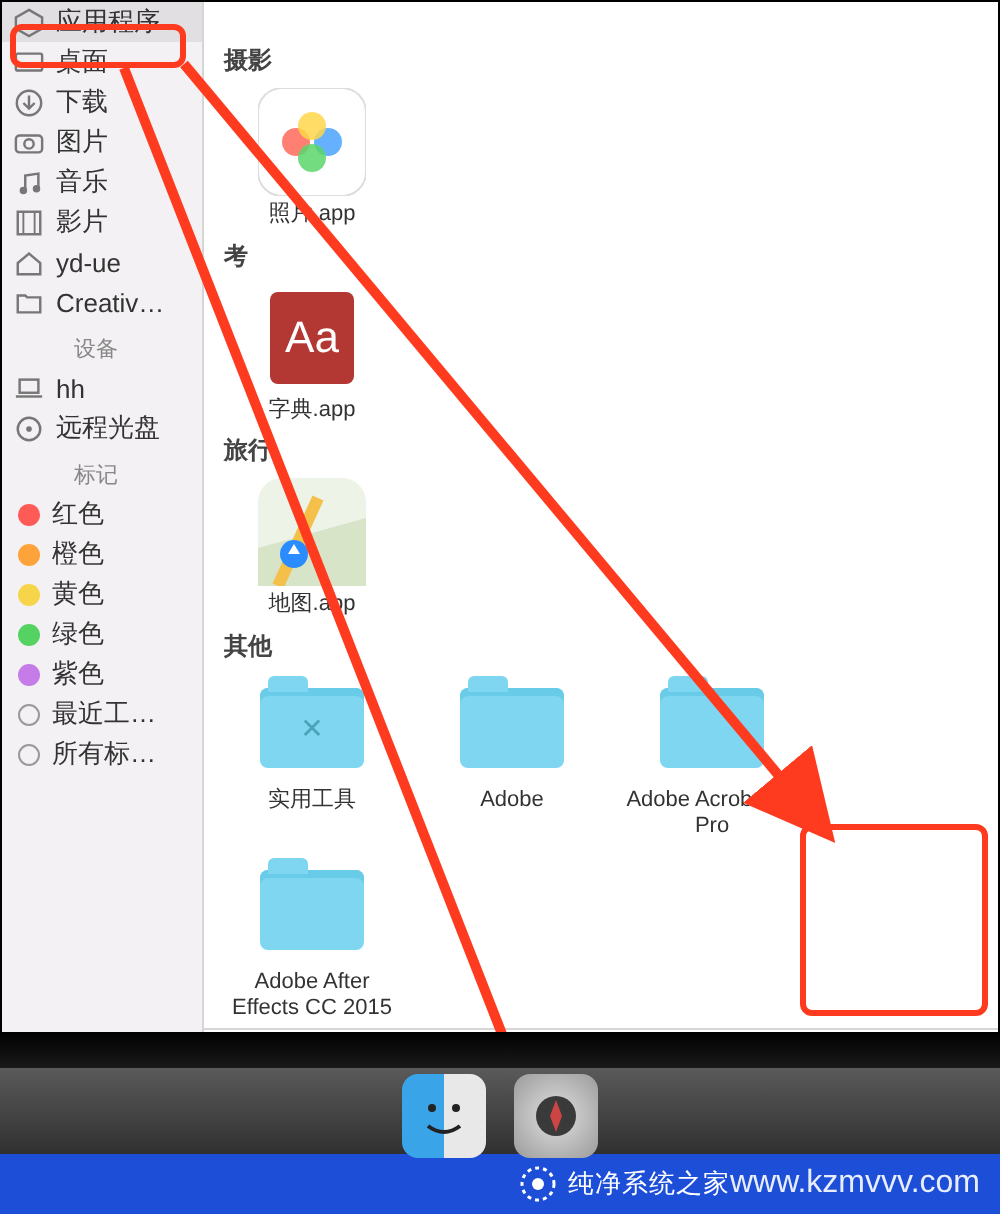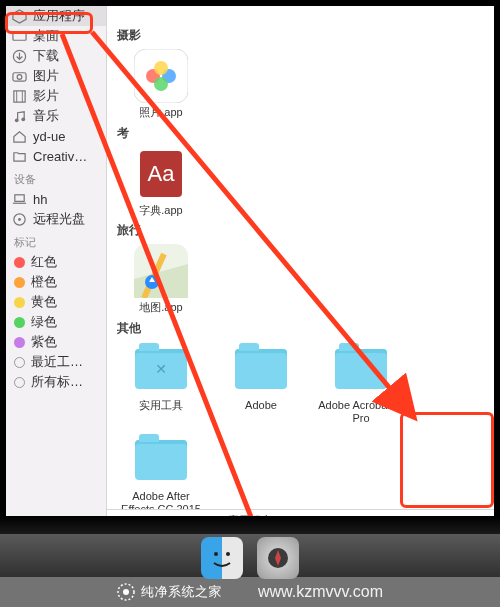--- a/index.html
+++ b/index.html
@@ -1,21 +1,21 @@
 <!DOCTYPE html>
 <html><head>
 <meta charset="utf-8">
 <style>
   * { margin: 0; padding: 0; box-sizing: border-box; font-family: -apple-system, "Helvetica Neue", Arial, sans-serif; }
   body { width: 500px; height: 607px; background: #fff; position: relative; overflow: hidden; font-size: 13px; color: #333; }
-  .finder { display: flex; height: 537px; border: 6px solid #000000; }
+  .finder { display: flex; height: 537px; border: 1px solid #000000; }
   .sidebar { width: 101px; background: #f3f1f3; border-right: 1px solid #d6d6d6; overflow: hidden; }
   .sb-item { display: flex; align-items: center; gap: 6px; padding: 2px 6px; height: 20px; white-space: nowrap; cursor: default; }
   .sb-item.selected { background: #e2dfe2; }
-  .sb-hdr { font-size: 11px; color: #888; padding: 6px 6px 2px 8px; }
+  .sb-hdr { font-size: 11px; color: #888; padding: 6px 6px 2px 8px; margin-left: 28px; }
   .sb-icon { width: 15px; height: 15px; display:flex; align-items:center; justify-content:center; color:#777; }
   .sb-icon svg { width: 15px; height: 15px; }
   .dot { width: 11px; height: 11px; border-radius: 50%; margin-left:2px; }
   .dot.outline { border: 1.5px solid #999; background: transparent; }
   .main { flex: 1; background: #fff; display:flex; flex-direction:column; }
   .content { flex:1; overflow:hidden; padding: 15px 8px; }
   .section-hdr { font-weight: 600; font-size: 12px; color:#444; margin: 6px 0 4px 2px; }
   .grid { display:flex; flex-wrap:wrap; gap: 8px 8px; margin-bottom: 6px; }
   .item { width: 92px; display:flex; flex-direction:column; align-items:center; text-align:center; font-size: 11px; line-height:1.15; cursor:default; gap:2px; }
   .item .ic { width:56px; height:56px; display:flex; align-items:center; justify-content:center; }
@@ -26,21 +26,21 @@
   .path-seg { display:flex; align-items:center; gap:3px; }
   .path-seg svg { width:13px; height:13px; }
   .hl { position:absolute; border:3px solid #ff3b1f; border-radius:6px; pointer-events:none; }
   .hl1 { left:5px; top:12px; width:88px; height:22px; }
   .hl2 { left:400px; top:412px; width:94px; height:96px; }
   .arrow { position:absolute; pointer-events:none; }
   .dock { position:absolute; bottom:25px; left:0; right:0; height:48px; display:flex; align-items:center; justify-content:center; gap:14px; }
   .dock::before { content:''; position:absolute; top:-18px; left:0; right:0; height:18px; background:linear-gradient(#000,#1a1a1a); }
   .dock-bg { position:absolute; inset:0; background:linear-gradient(#5a5a5a,#2b2b2b); }
   .dock-ic { width:42px; height:42px; border-radius:8px; position:relative; z-index:1; display:flex; align-items:center; justify-content:center; }
-  .watermark { position:absolute; bottom:0; left:0; right:0; height:30px; background:#737373; color:#fff; display:flex; align-items:center; padding:0 10px; font-size:13px; justify-content:center;gap:36px; }
+  .watermark { position:absolute; bottom:0; left:0; right:0; height:30px; background:#1d4ed8; color:#fff; display:flex; align-items:center; padding:0 10px; font-size:13px; justify-content:flex-end; }
   .watermark .logo { display:flex; align-items:center; gap:6px; font-weight:500; letter-spacing:0.5px;}
   .ruler { position:absolute; bottom:52px; left:0; right:0; height:10px; display:flex; }
   .ruler span { flex:1; border-right:1px solid rgba(255,255,255,0.12); background:#1a1a1a;}
 </style>
 </head>
 <body>
 
 <div class="finder">
   <div class="sidebar">
     <div id="sb-favs">
@@ -74,36 +74,36 @@
             <svg viewBox="0 0 16 16">
               <rect x="1" y="4" width="14" height="9" rx="2" fill="none" stroke="#777" stroke-width="1.3"></rect>
               <circle cx="8" cy="8.5" r="2.5" fill="none" stroke="#777" stroke-width="1.3"></circle>
             </svg>
           </span>
           <span>图片</span>
         </div>
         <div class="sb-item">
           <span class="sb-icon">
             <svg viewBox="0 0 16 16">
+              <path d="M6 12V4l7-1v8" fill="none" stroke="#777" stroke-width="1.3"></path>
+              <circle cx="5" cy="12" r="2" fill="#777"></circle>
+              <circle cx="12" cy="11" r="2" fill="#777"></circle>
+            </svg>
+          </span>
+          <span>音乐</span>
+        </div>
+        <div class="sb-item">
+          <span class="sb-icon">
+            <svg viewBox="0 0 16 16">
               <rect x="2" y="2" width="12" height="12" fill="none" stroke="#777" stroke-width="1.3"></rect>
               <line x1="5" y1="2" x2="5" y2="14" stroke="#777"></line>
               <line x1="11" y1="2" x2="11" y2="14" stroke="#777"></line>
             </svg>
           </span>
           <span>影片</span>
-        </div>
-        <div class="sb-item">
-          <span class="sb-icon">
-            <svg viewBox="0 0 16 16">
-              <path d="M6 12V4l7-1v8" fill="none" stroke="#777" stroke-width="1.3"></path>
-              <circle cx="5" cy="12" r="2" fill="#777"></circle>
-              <circle cx="12" cy="11" r="2" fill="#777"></circle>
-            </svg>
-          </span>
-          <span>音乐</span>
         </div>
         <div class="sb-item">
           <span class="sb-icon">
             <svg viewBox="0 0 16 16">
               <path d="M2 8l6-5 6 5v6H2z" fill="none" stroke="#777" stroke-width="1.3"></path>
             </svg>
           </span>
           <span>yd-ue</span>
         </div>
         <div class="sb-item">

